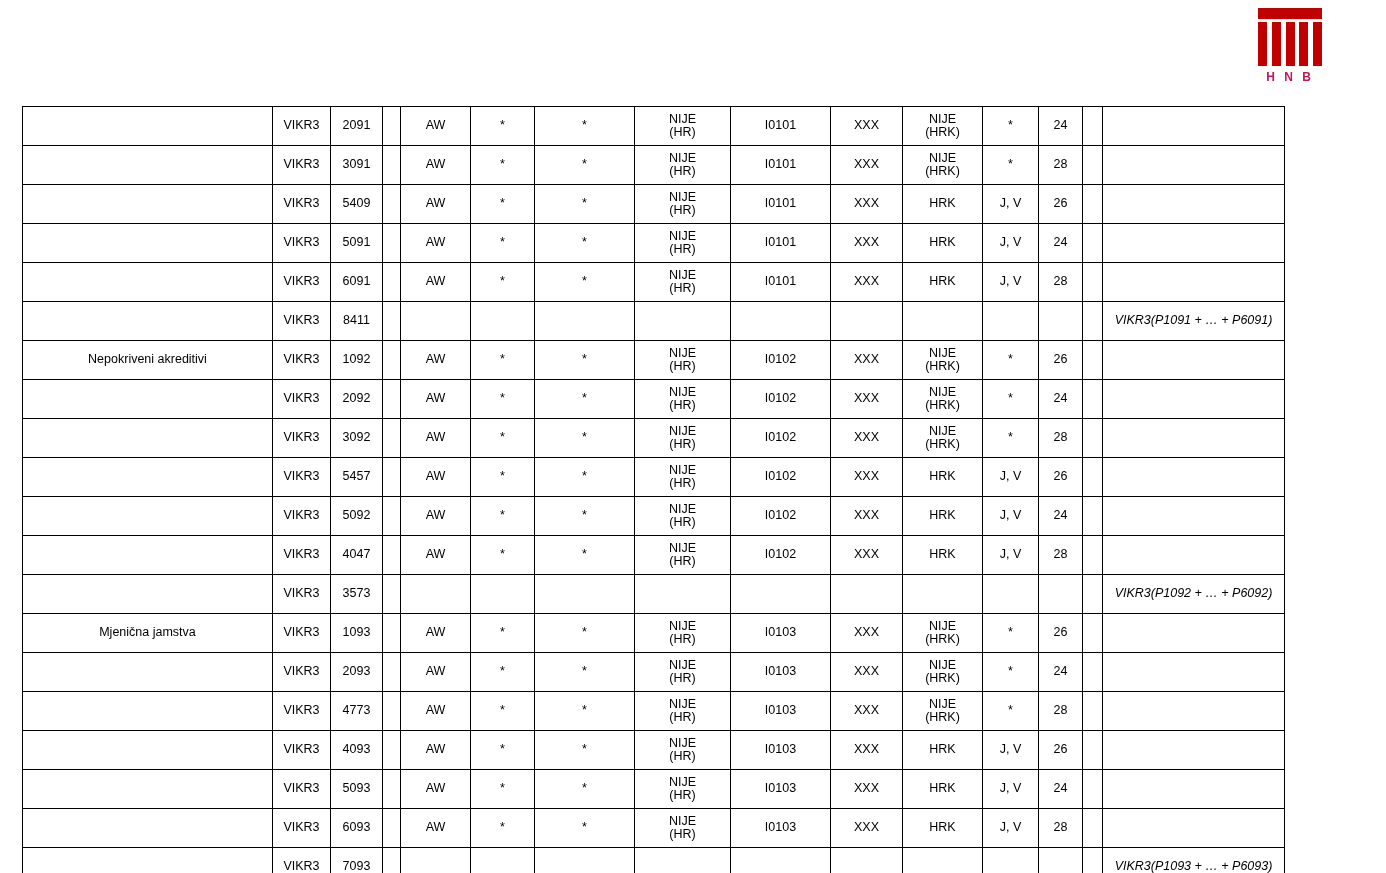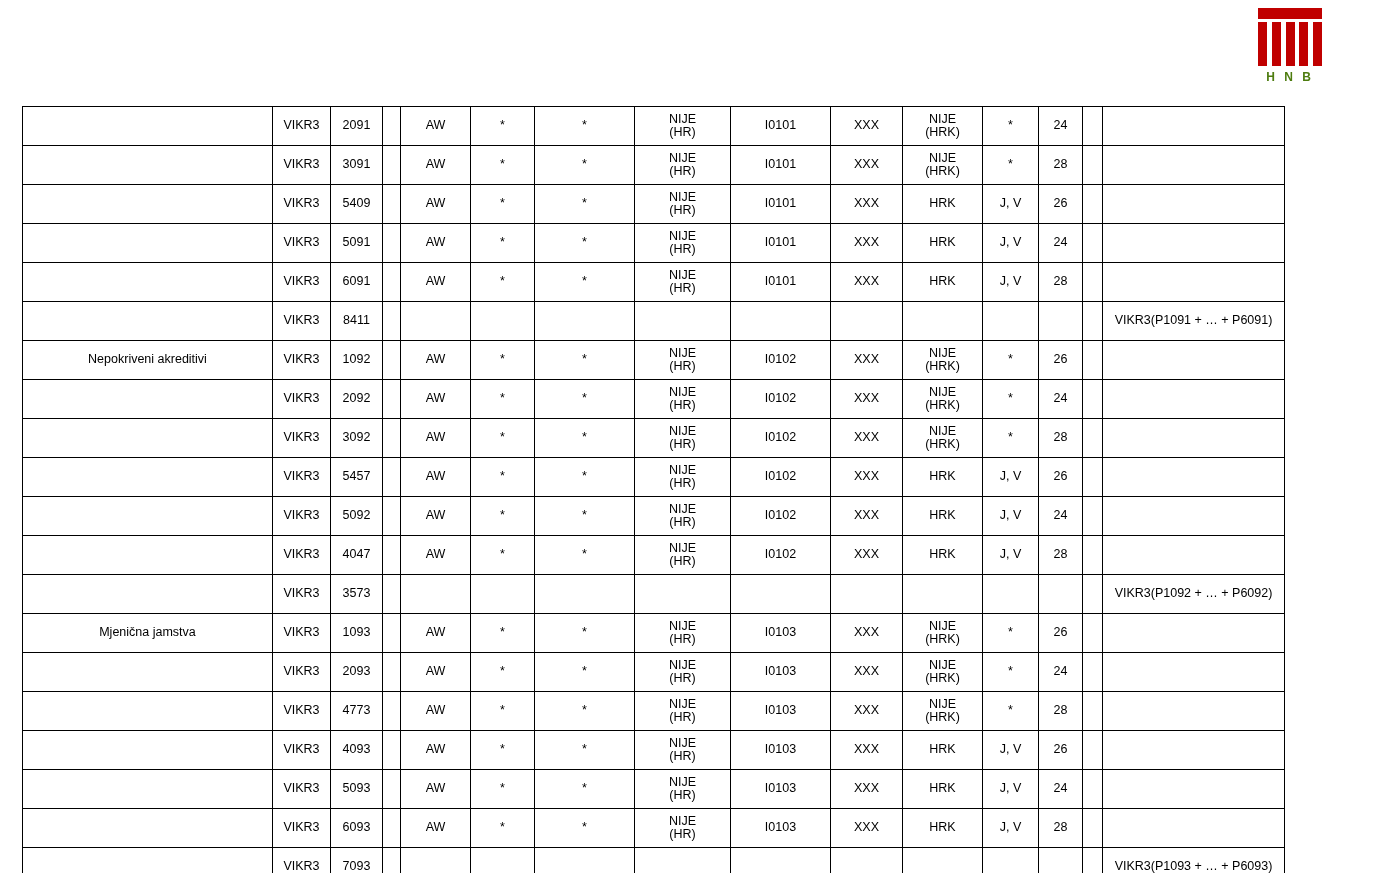--- a/index.html
+++ b/index.html
@@ -47,21 +47,21 @@
   .logo-cols span {
     display: block;
     width: 9px;
     height: 44px;
     background: #c00000;
   }
   .logo-text {
     margin-top: 4px;
     font-size: 12px;
     letter-spacing: 3px;
-    color: #4d7c0f;
+    color: #be185d;
     font-weight: bold;
   }
 
   
   .sheet {
     position: absolute;
     top: 106px;
     left: 22px;
     width: 1340px;
   }
@@ -93,20 +93,21 @@
   }
   td.gapcell {
     border: none;
     background: #ffffff;
   }
   td.sumcell {
     background: #c5efc8;
     border: 1px solid #000;
     font-size: 12.5px;
     padding: 0 4px;
+    font-style: italic;
   }
   td.emptyright {
     border: none;
     background: #ffffff;
   }
   .two-line {
     display: block;
   }
 </style>
 </head>

